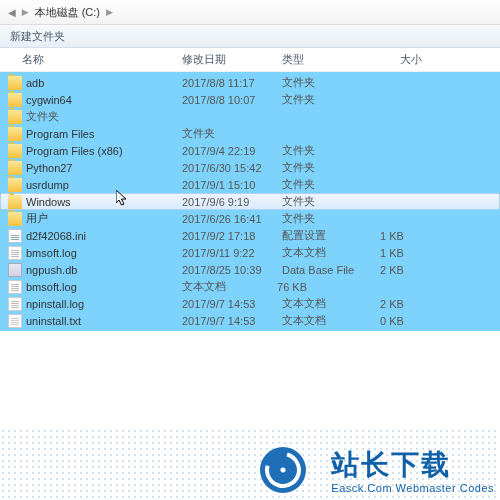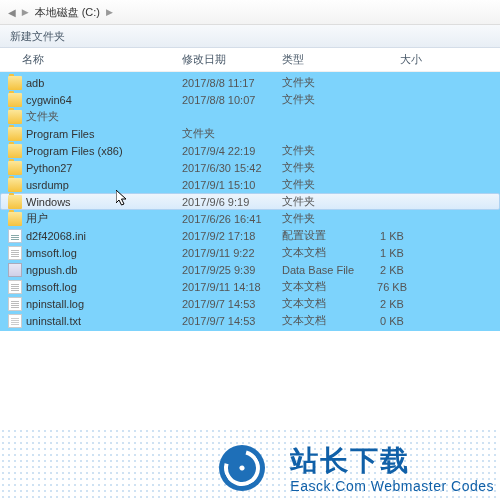--- a/index.html
+++ b/index.html
@@ -29,21 +29,21 @@
 .file-icon.log:after{content:"";position:absolute;left:2px;right:2px;top:3px;height:1px;background:#bbb;box-shadow:0 2px 0 #bbb,0 4px 0 #bbb,0 6px 0 #bbb}
 .file-icon.db{background:linear-gradient(#e8e8f5,#d0d0e8);border-color:#aab}
 .file-icon.txt:after{content:"";position:absolute;left:2px;right:2px;top:3px;height:1px;background:#ccc;box-shadow:0 2px 0 #ccc,0 4px 0 #ccc,0 6px 0 #ccc}
 .cursor{position:absolute;left:116px;top:190px;pointer-events:none}
 .wm-bg{width:500px;height:72px;position:absolute;left:0;bottom:0;background-image:radial-gradient(circle,#9ec4e6 1px,transparent 1.2px);background-size:6px 6px;opacity:.5;pointer-events:none}
 .wm-content{position:absolute;right:6px;bottom:6px;display:flex;align-items:center;gap:25px}
 .wm-logo{width:46px;height:46px;border-radius:50%;background:#1e6fb8;display:flex;align-items:center;justify-content:center}
 .wm-logo-inner{width:28px;height:28px;border:4px solid #fff;border-radius:50%;border-top-color:transparent;transform:rotate(-30deg);position:relative}
 .wm-logo-inner:after{content:"";position:absolute;width:5px;height:5px;background:#fff;border-radius:50%;left:50%;top:50%;transform:translate(-50%,-50%)}
 .wm-text-cn{font-size:28px;font-weight:700;color:#1060a8;letter-spacing:2px}
-.wm-text-en{font-size:14px;color:#1060a8;letter-spacing:.5px;margin-top:-2px}
+.wm-text-en{font-size:11px;color:#1060a8;letter-spacing:.5px;margin-top:-2px}
 </style>
 </head>
 <body>
 
 <div class="window">
   <div class="breadcrumb">
     <span class="nav-btn">◀</span>
     <span class="arrow">▶</span>
     <span>本地磁盘 (C:)</span>
     <span class="arrow">▶</span>
@@ -128,28 +128,27 @@
       <div class="row">
         <div class="icon file-icon log"></div>
         <div class="name">bmsoft.log</div>
         <div class="date">2017/9/11 9:22</div>
         <div class="type">文本文档</div>
         <div class="size">1 KB</div>
       </div>
       <div class="row">
         <div class="icon file-icon db"></div>
         <div class="name">ngpush.db</div>
-        <div class="date">2017/9/25 9:39</div>
+        <div class="date">2017/8/25 10:39</div>
         <div class="type">Data Base File</div>
         <div class="size">2 KB</div>
       </div>
       <div class="row">
         <div class="icon file-icon log"></div>
         <div class="name">bmsoft.log</div>
-        <div class="date">2017/9/11 14:18</div>
         <div class="type">文本文档</div>
         <div class="size">76 KB</div>
       </div>
       <div class="row">
         <div class="icon file-icon log"></div>
         <div class="name">npinstall.log</div>
         <div class="date">2017/9/7 14:53</div>
         <div class="type">文本文档</div>
         <div class="size">2 KB</div>
       </div>

